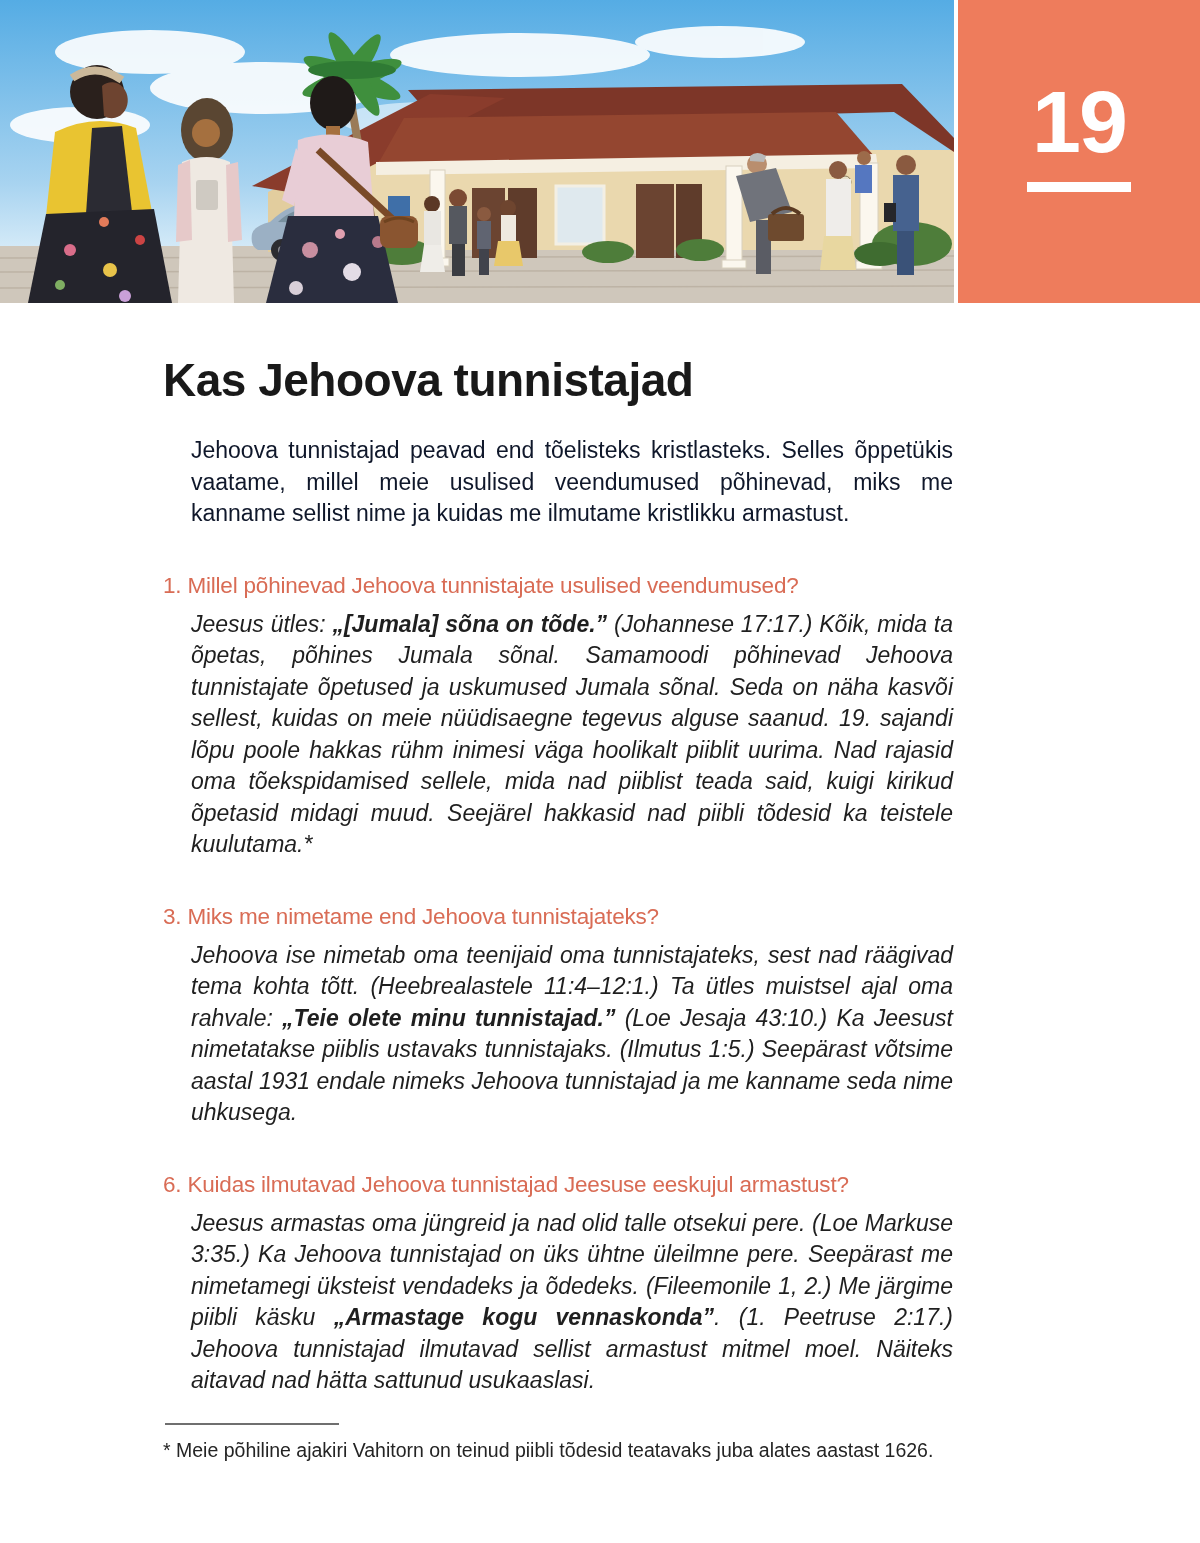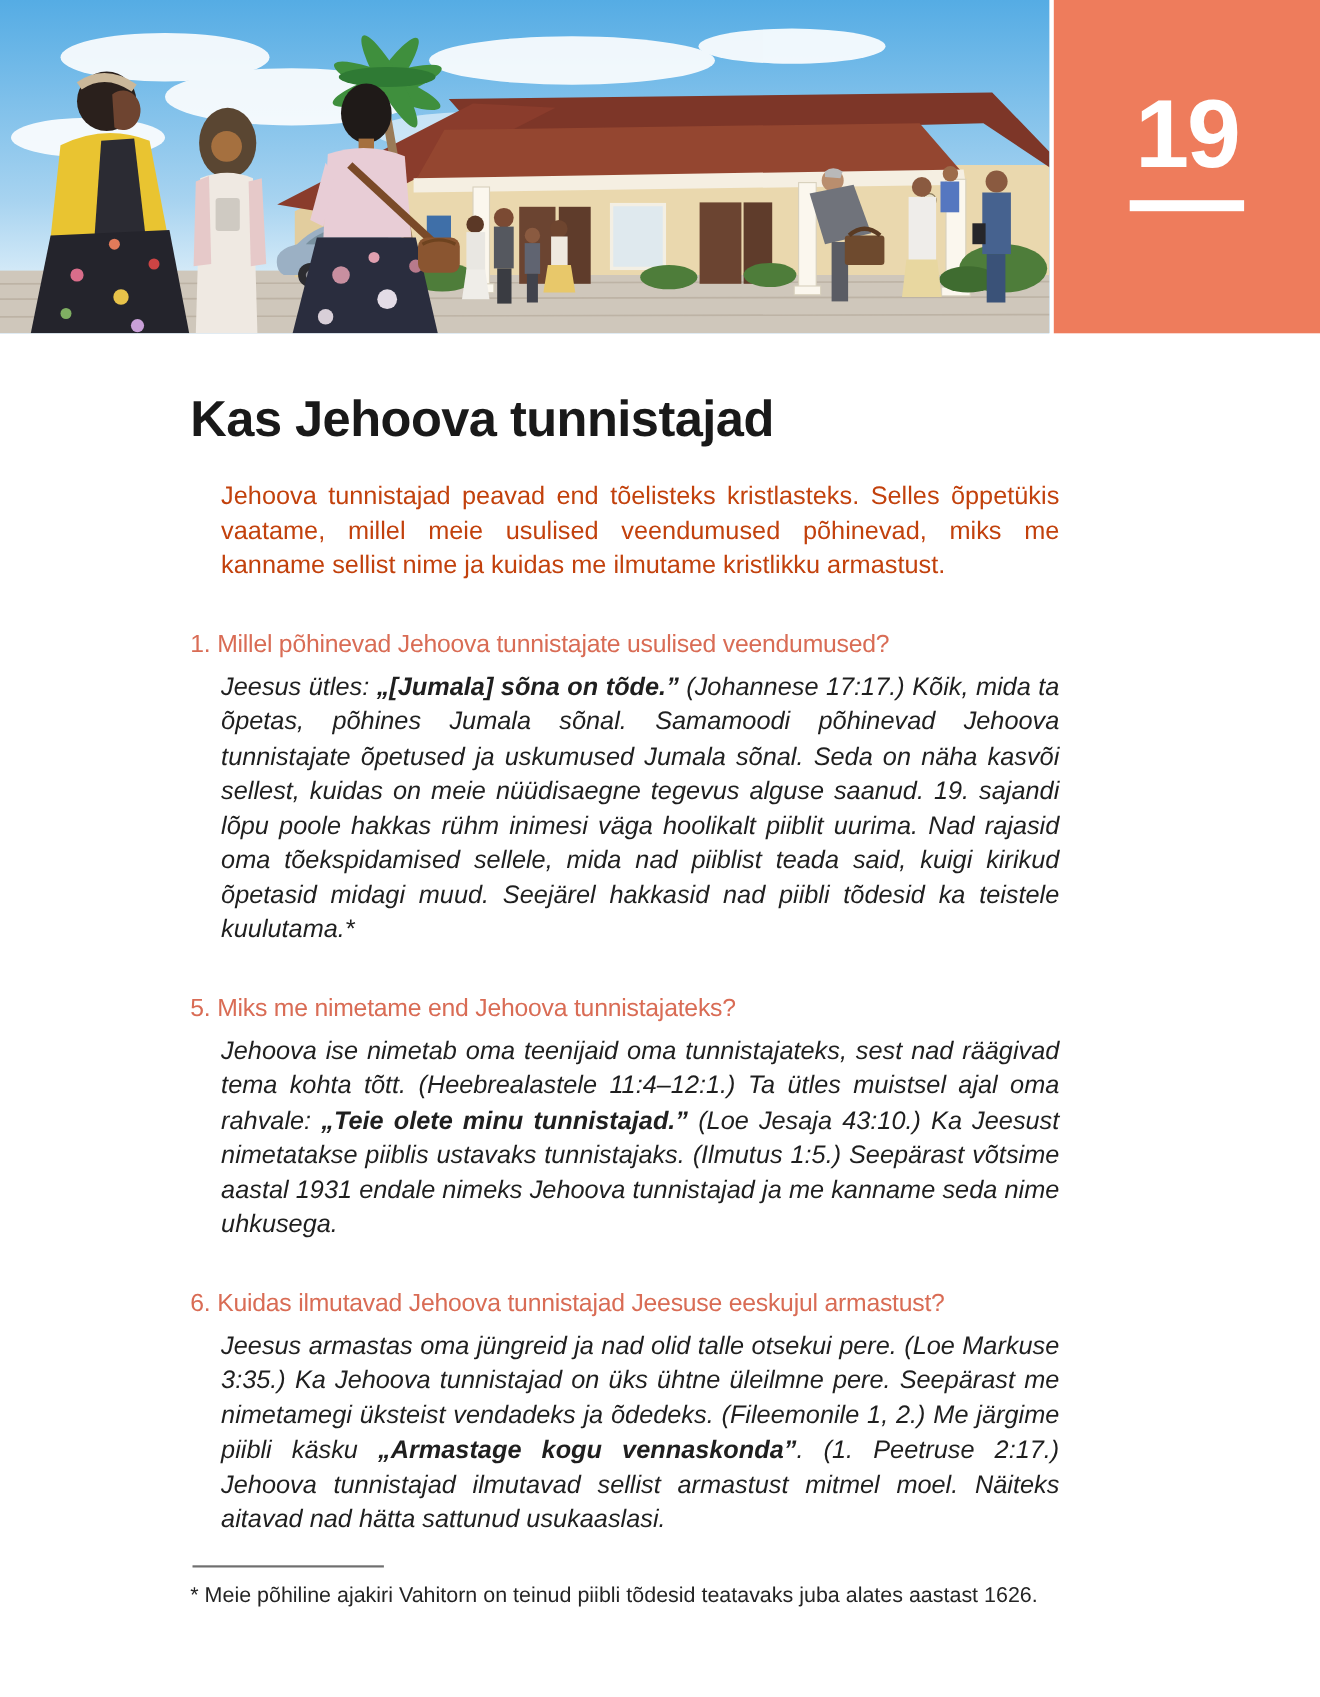--- a/index.html
+++ b/index.html
@@ -22,30 +22,30 @@
   }
   .chapter-number {
     color:#ffffff; font-size:88px; font-weight:bold; line-height:1;
     letter-spacing:-2px;
   }
   .chapter-underline {
     width:104px; height:10px; background:#ffffff; margin-top:16px;
   }
   
   .content {
-    position:absolute; left:173px; top:352px; width:792px;
+    position:absolute; left:163px; top:352px; width:792px;
   }
   .page-title {
     color:#191919; font-size:46px; line-height:57px; font-weight:bold;
     letter-spacing:-0.5px;
   }
   .page-title span { display:block; }
   .intro {
     margin:26px 0 0 28px; width:762px;
-    font-size:23px; line-height:31.5px; color:#c2410c;
+    font-size:23px; line-height:31.5px; color:#0f172a;
     text-align:justify;
   }
   .q-heading {
     margin-top:44px; font-size:22.5px; line-height:24px; font-weight:normal;
     letter-spacing:-0.2px; white-space:nowrap;
   }
   .study-par {
     margin:11px 0 0 28px; width:762px;
     font-size:23px; line-height:31.5px; color:#1f1f1f;
     text-align:justify;
@@ -229,21 +229,21 @@
   <div class="content">
     <h1 class="page-title">
       <span>Kas Jehoova tunnistajad</span>
     </h1>
 
     <p class="intro">Jehoova tunnistajad peavad end tõelisteks kristlasteks. Selles õppetükis vaatame, millel meie usulised veendumused põhinevad, miks me kanname sellist nime ja kuidas me ilmutame kristlikku armastust.</p>
 
     <h2 class="q-heading" style="color: rgb(217, 108, 85);">1. Millel põhinevad Jehoova tunnistajate usulised veendumused?</h2>
     <p class="study-par"><span>Jeesus ütles: </span><b>„[Jumala] sõna on tõde.”</b><span> (Johannese 17:17.) Kõik, mida ta õpetas, põhines Jumala sõnal. Samamoodi põhinevad Jehoova tunnistajate õpetused ja uskumused Jumala sõnal. Seda on näha kasvõi sellest, kuidas on meie nüüdisaegne tegevus alguse saanud. 19. sajandi lõpu poole hakkas rühm inimesi väga hoolikalt piiblit uurima. Nad rajasid oma tõekspidamised sellele, mida nad piiblist teada said, kuigi kirikud õpetasid midagi muud. Seejärel hakkasid nad piibli tõdesid ka teistele kuulutama.*</span></p>
 
-    <h2 class="q-heading" style="color: rgb(217, 108, 85);">5. Miks me nimetame end Jehoova tunnistajateks?</h2>
+    <h2 class="q-heading" style="color: rgb(217, 108, 85);">3. Miks me nimetame end Jehoova tunnistajateks?</h2>
     <p class="study-par"><span>Jehoova ise nimetab oma teenijaid oma tunnistajateks, sest nad räägivad tema kohta tõtt. (Heebrealastele 11:4–12:1.) Ta ütles muistsel ajal oma rahvale: </span><b>„Teie olete minu tunnistajad.”</b><span> (Loe Jesaja 43:10.) Ka Jeesust nimetatakse piiblis ustavaks tunnistajaks. (Ilmutus 1:5.) Seepärast võtsime aastal 1931 endale nimeks Jehoova tunnistajad ja me kanname seda nime uhkusega.</span></p>
 
     <h2 class="q-heading" style="color: rgb(217, 108, 85);">6. Kuidas ilmutavad Jehoova tunnistajad Jeesuse eeskujul armastust?</h2>
     <p class="study-par"><span>Jeesus armastas oma jüngreid ja nad olid talle otsekui pere. (Loe Markuse 3:35.) Ka Jehoova tunnistajad on üks ühtne üleilmne pere. Seepärast me nimetamegi üksteist vendadeks ja õdedeks. (Fileemonile 1, 2.) Me järgime piibli käsku </span><b>„Armastage kogu vennaskonda”</b><span>. (1. Peetruse 2:17.) Jehoova tunnistajad ilmutavad sellist armastust mitmel moel. Näiteks aitavad nad hätta sattunud usukaaslasi.</span></p>
 
     <div class="footnote-rule"></div>
     <p class="footnote">* Meie põhiline ajakiri Vahitorn on teinud piibli tõdesid teatavaks juba alates aastast 1626.</p>
   </div>
 
 </div>

